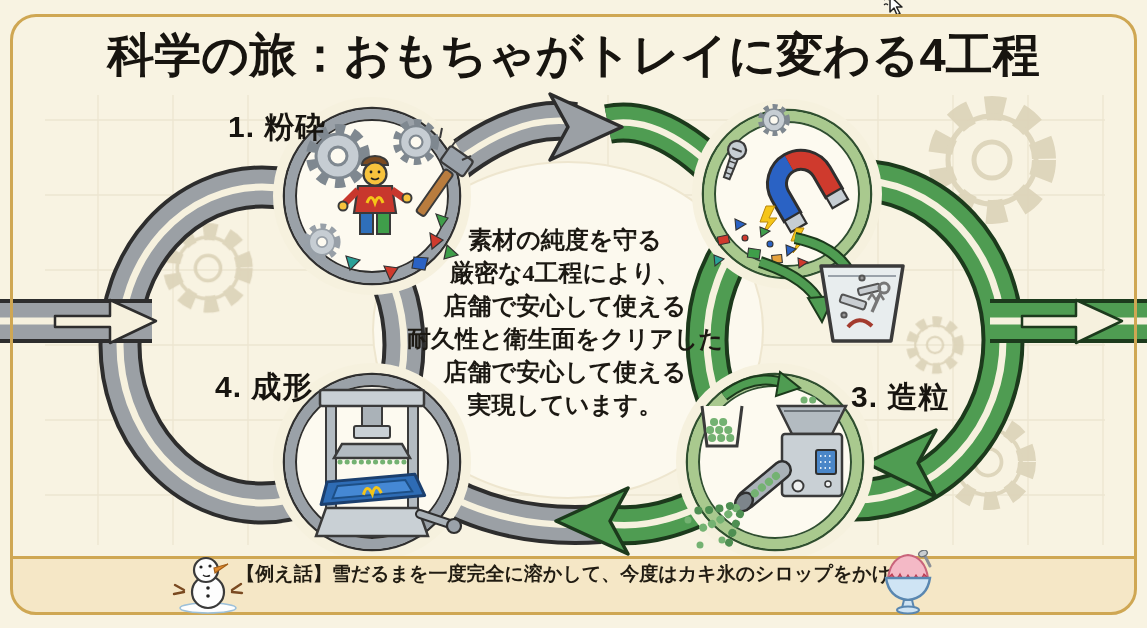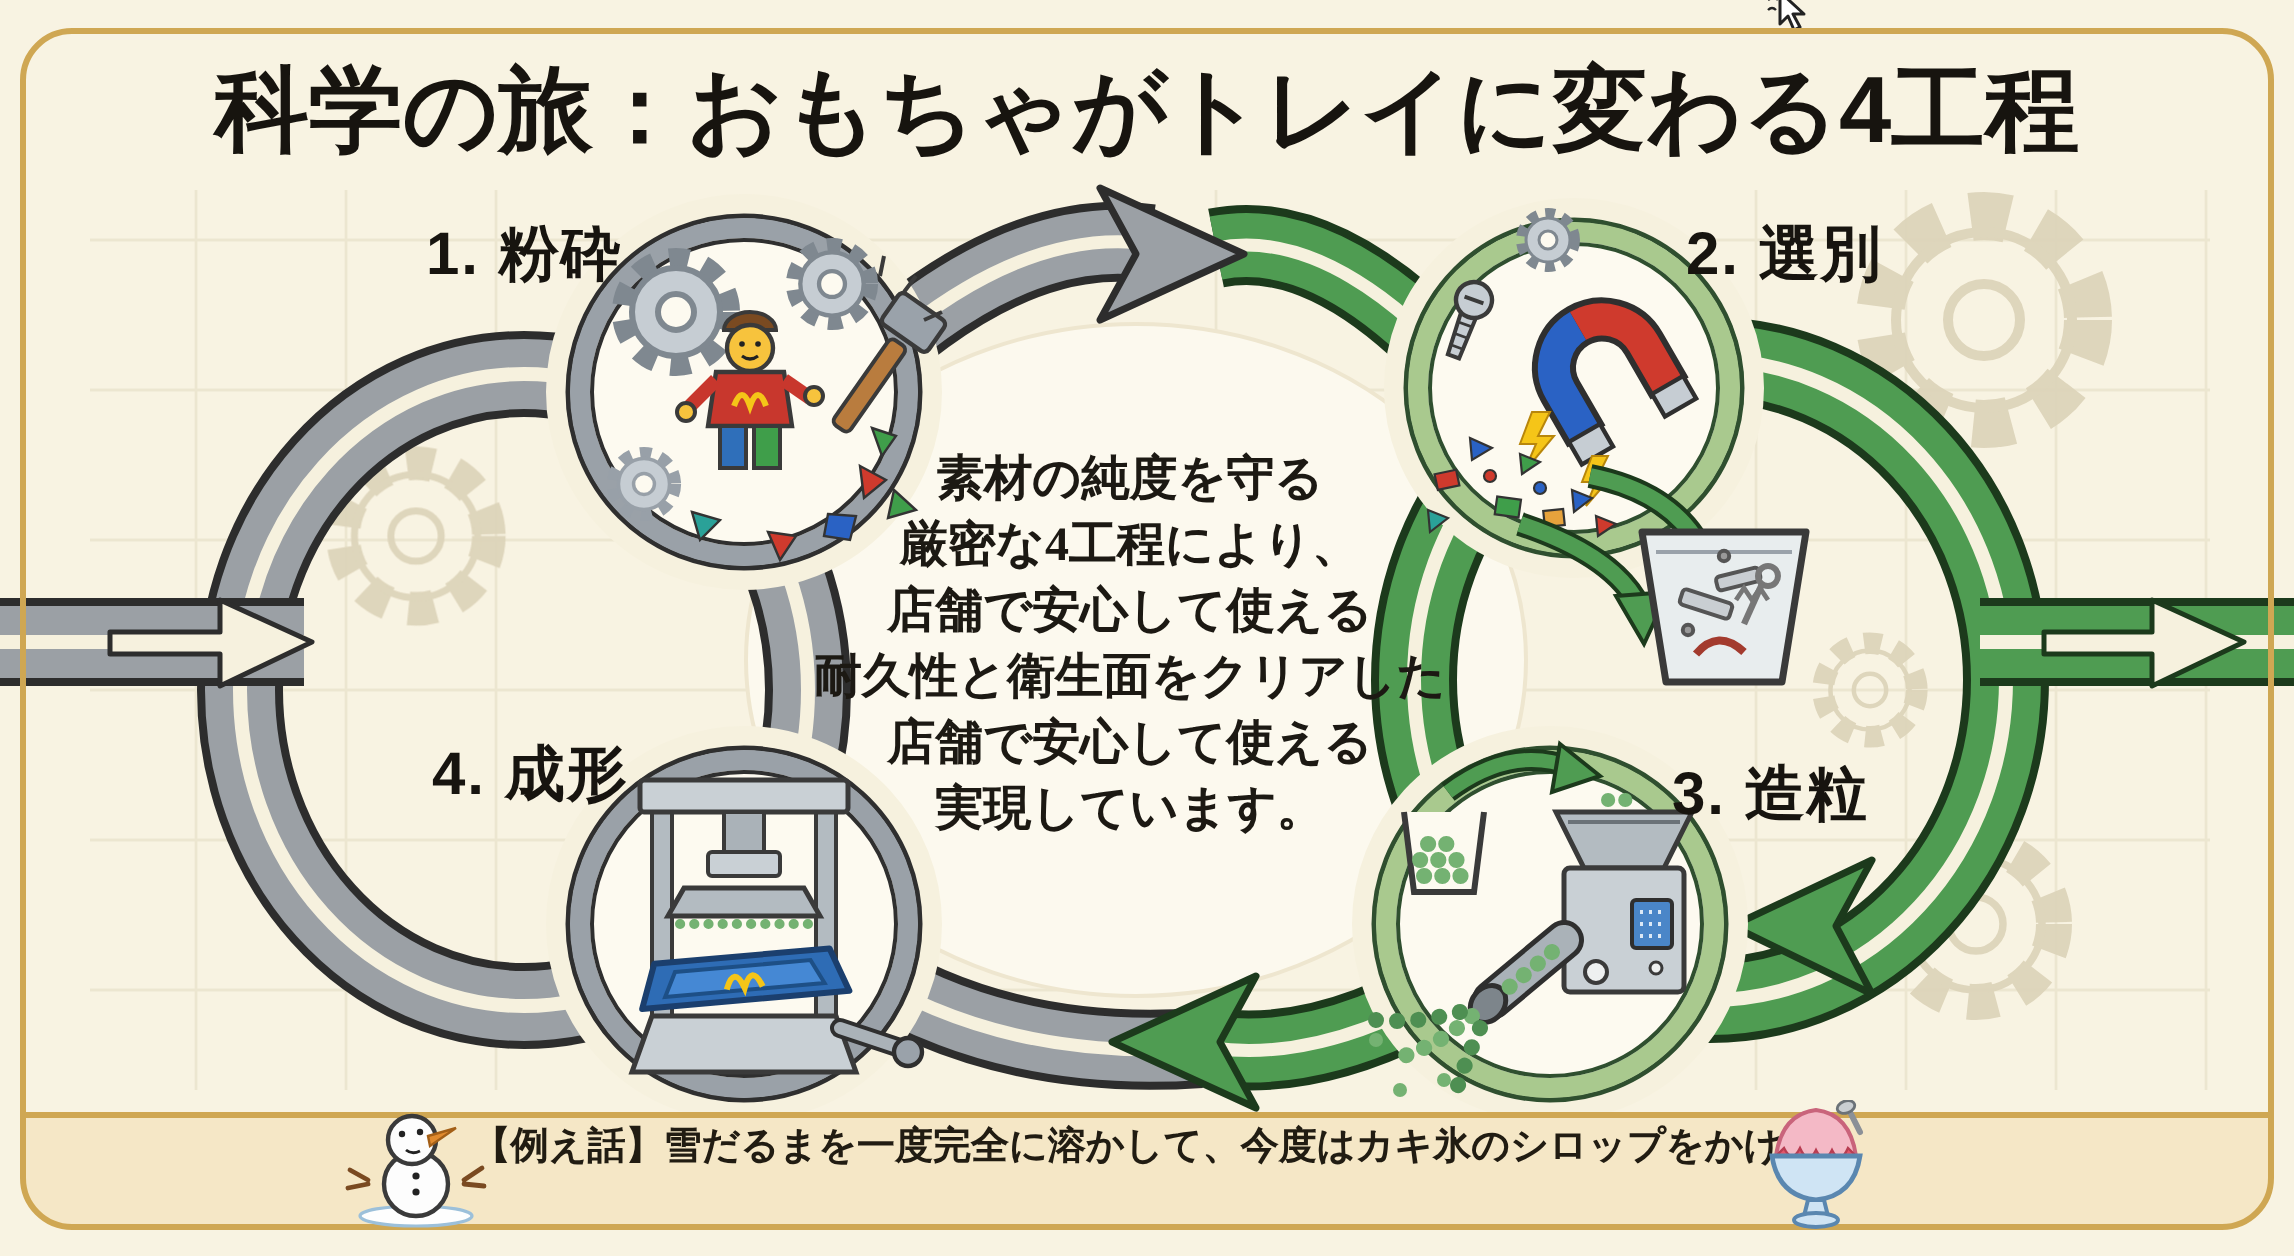--- a/index.html
+++ b/index.html
@@ -1,25 +1,25 @@
 <!DOCTYPE html>
 <html><head>
 <meta charset="utf-8">
 <style>
   html,body{margin:0;padding:0;}
   body{width:1147px;height:628px;background:#f8f3e2;font-family:"Liberation Sans","DejaVu Sans",sans-serif;}
   #scene{position:relative;width:1147px;height:628px;overflow:hidden;background:#f8f3e2;}
   #art{position:absolute;left:0;top:0;z-index:1;}
   .panel-border{position:absolute;left:10px;top:14px;width:1121px;height:595px;border:3.5px solid #cfa753;border-radius:26px;z-index:3;pointer-events:none;}
   .title{position:absolute;left:0;right:0;top:24px;text-align:center;font-size:47px;font-weight:900;color:#17140f;letter-spacing:0px;z-index:4;white-space:nowrap;}
-  .step-label{position:absolute;font-size:30px;font-weight:900;color:#17140f;white-space:nowrap;z-index:4;letter-spacing:1px;}
+  .step-label{position:absolute;font-size:30px;font-weight:900;color:#17140f;white-space:nowrap;z-index:4;letter-spacing:1px;margin-left:15px;}
   .lbl1{left:213px;top:107px;}
   .lbl2{left:843px;top:107px;}
   .lbl3{left:836px;top:377px;}
-  .lbl4{left:216px;top:367px;}
+  .lbl4{left:200px;top:367px;}
   .center-text{position:absolute;left:385px;top:224px;width:360px;text-align:center;z-index:4;}
   .center-text div{font-size:24px;line-height:33px;font-weight:800;color:#1c1913;font-family:Liberation Serif, serif;}
   .footer-bar{position:absolute;left:11px;top:556px;width:1124px;height:57px;background:#f5e7c6;border-top:3px solid #cfa753;border-radius:0 0 22px 22px;box-sizing:border-box;z-index:2;}
   .footer-text{position:absolute;left:0;right:0;top:560px;text-align:center;z-index:4;}
   .footer-text div{font-size:19px;line-height:27px;font-weight:800;color:#211c12;}
   .icon-abs{position:absolute;z-index:4;}
 </style>
 </head>
 <body>
 
@@ -284,21 +284,20 @@
   </g>
 </svg>
 
 <div class="footer-bar"></div>
 
 <div class="panel-border"></div>
 
 <div class="title">科学の旅：おもちゃがトレイに変わる4工程</div>
 
 <div class="step-label lbl1">1. 粉砕</div>
-<div class="step-label lbl2">2. 選別</div>
 <div class="step-label lbl3">3. 造粒</div>
 <div class="step-label lbl4">4. 成形</div>
 
 <div class="center-text">
   <div>素材の純度を守る</div>
   <div>厳密な4工程により、</div>
   <div>店舗で安心して使える</div>
   <div>耐久性と衛生面をクリアした</div>
   <div>店舗で安心して使える</div>
   <div>実現しています。</div>

